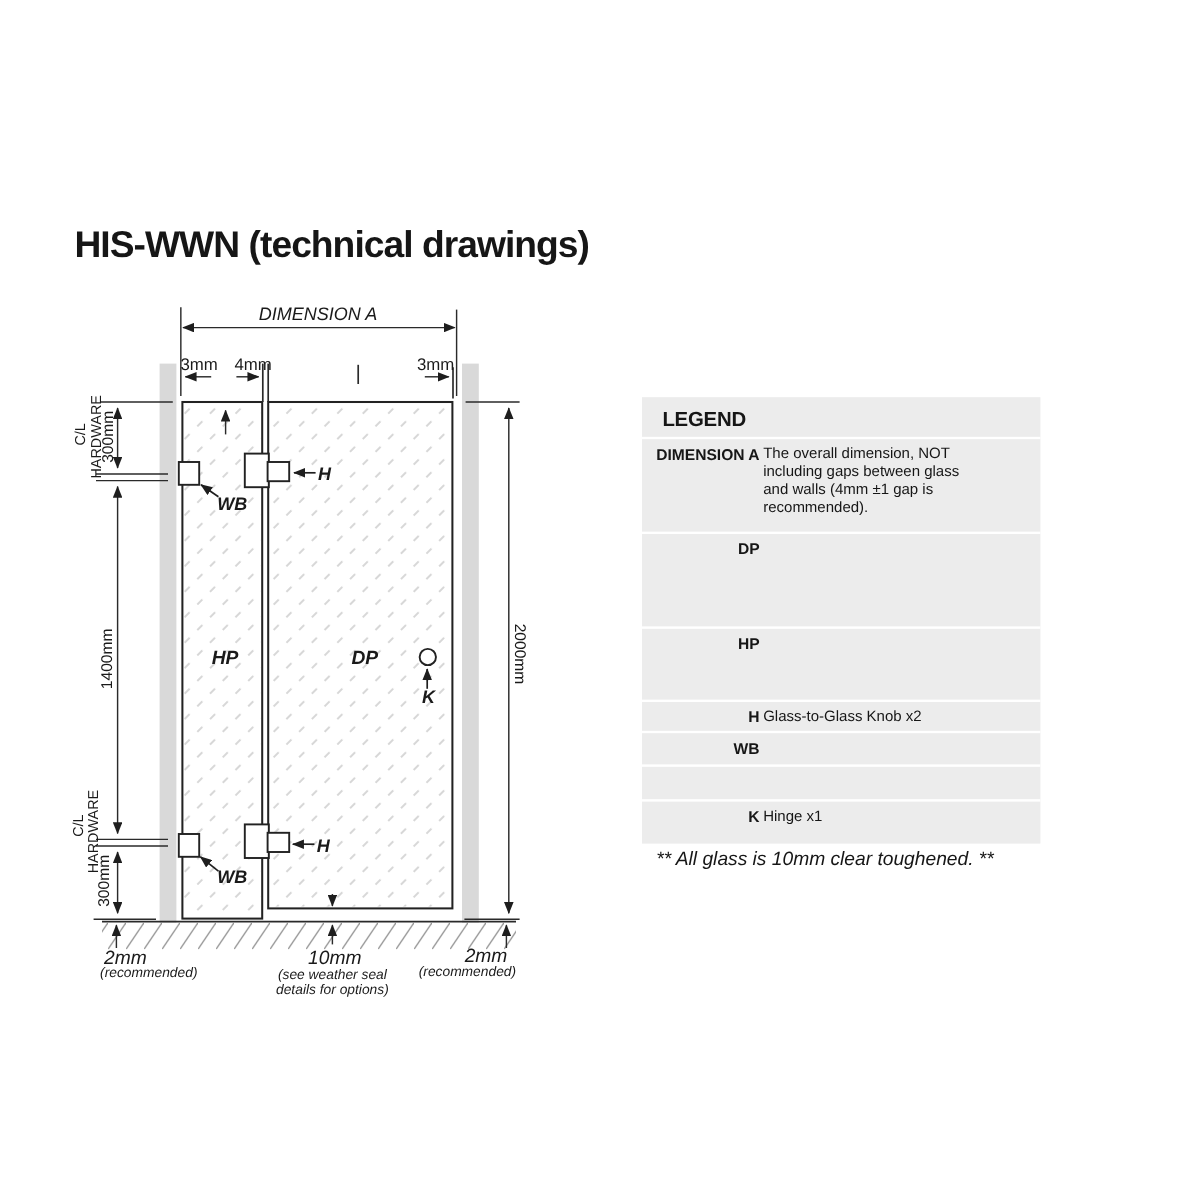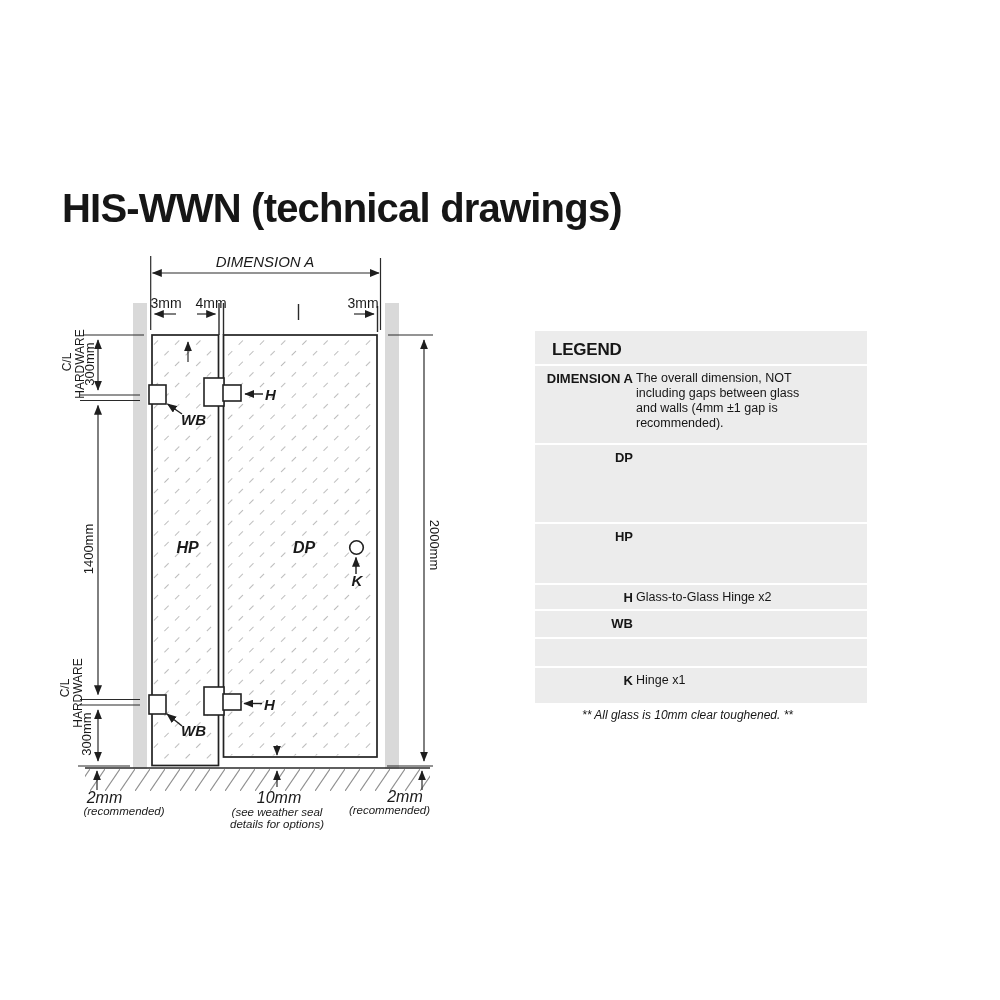--- a/index.html
+++ b/index.html
@@ -1,18 +1,18 @@
 <!DOCTYPE html>
 <html><head>
 <meta charset="utf-8">
 <style>
   html,body{margin:0;padding:0;background:#fff;}
   .page{position:relative;width:1000px;height:1000px;background:#ffffff;overflow:hidden;
         font-family:"Liberation Sans",sans-serif;color:#161616;}
-  .title{position:absolute;left:62px;top:186px;font-size:40px;font-weight:bold;
+  .title{position:absolute;left:62px;top:186px;font-size:31px;font-weight:bold;
          letter-spacing:-0.8px;white-space:nowrap;}
   .drawing-svg{position:absolute;left:0;top:0;width:1000px;height:1000px;}
 
   
   .t-dima{font:italic 15px "Liberation Sans",sans-serif;fill:#1a1a1a;}
   .t-gap{font:14px "Liberation Sans",sans-serif;fill:#1a1a1a;}
   .t-rot{font:13px "Liberation Sans",sans-serif;fill:#1a1a1a;}
   .t-cl{font:12px "Liberation Sans",sans-serif;fill:#1a1a1a;}
   .t-panel{font:italic bold 16px "Liberation Sans",sans-serif;fill:#1a1a1a;}
   .t-hw{font:italic bold 15px "Liberation Sans",sans-serif;fill:#1a1a1a;}
@@ -22,21 +22,21 @@
   
   .legend{position:absolute;left:535px;top:331px;width:332px;background:#ececec;}
   .lg-header{box-sizing:border-box;height:33px;padding:9px 0 0 17px;
              font-size:17px;font-weight:bold;letter-spacing:-0.2px;}
   .lg-row{box-sizing:border-box;display:flex;border-top:2px solid #ffffff;padding-top:5px;}
   .lg-term{flex:none;width:98px;text-align:right;font-weight:bold;font-size:13px;line-height:15px;}
   .lg-desc{margin-left:3px;font-size:12.5px;line-height:15px;white-space:pre-line;}
   .lg-desc.nowrap{white-space:nowrap;}
   .h79{height:79px}.h61{height:61px}.h26{height:26px}.h28{height:28px}.h29{height:29px}.h37{height:37px}
   .lg-foot{position:absolute;left:535px;top:708px;width:305px;text-align:center;
-           font-size:12px;font-style:italic;white-space:nowrap;}
+           font-size:16px;font-style:italic;white-space:nowrap;}
 </style>
 </head>
 <body>
 
 <div class="page">
 
   <div class="title">HIS-WWN (technical drawings)</div>
 
   <svg class="drawing-svg" viewBox="0 0 1000 1000" xmlns="http://www.w3.org/2000/svg">
     <defs>
@@ -170,21 +170,21 @@
 recommended).</div>
     </div>
     <div class="lg-row h79">
       <div class="lg-term">DP</div>
     </div>
     <div class="lg-row h61">
       <div class="lg-term">HP</div>
     </div>
     <div class="lg-row h26">
       <div class="lg-term">H</div>
-      <div class="lg-desc">Glass-to-Glass Hinge x2</div>
+      <div class="lg-desc">Glass-to-Glass Knob x2</div>
     </div>
     <div class="lg-row h28">
       <div class="lg-term">WB</div>
     </div>
     <div class="lg-row h29">
       <div class="lg-term"></div>
       <div class="lg-desc"></div>
     </div>
     <div class="lg-row h37">
       <div class="lg-term">K</div>

